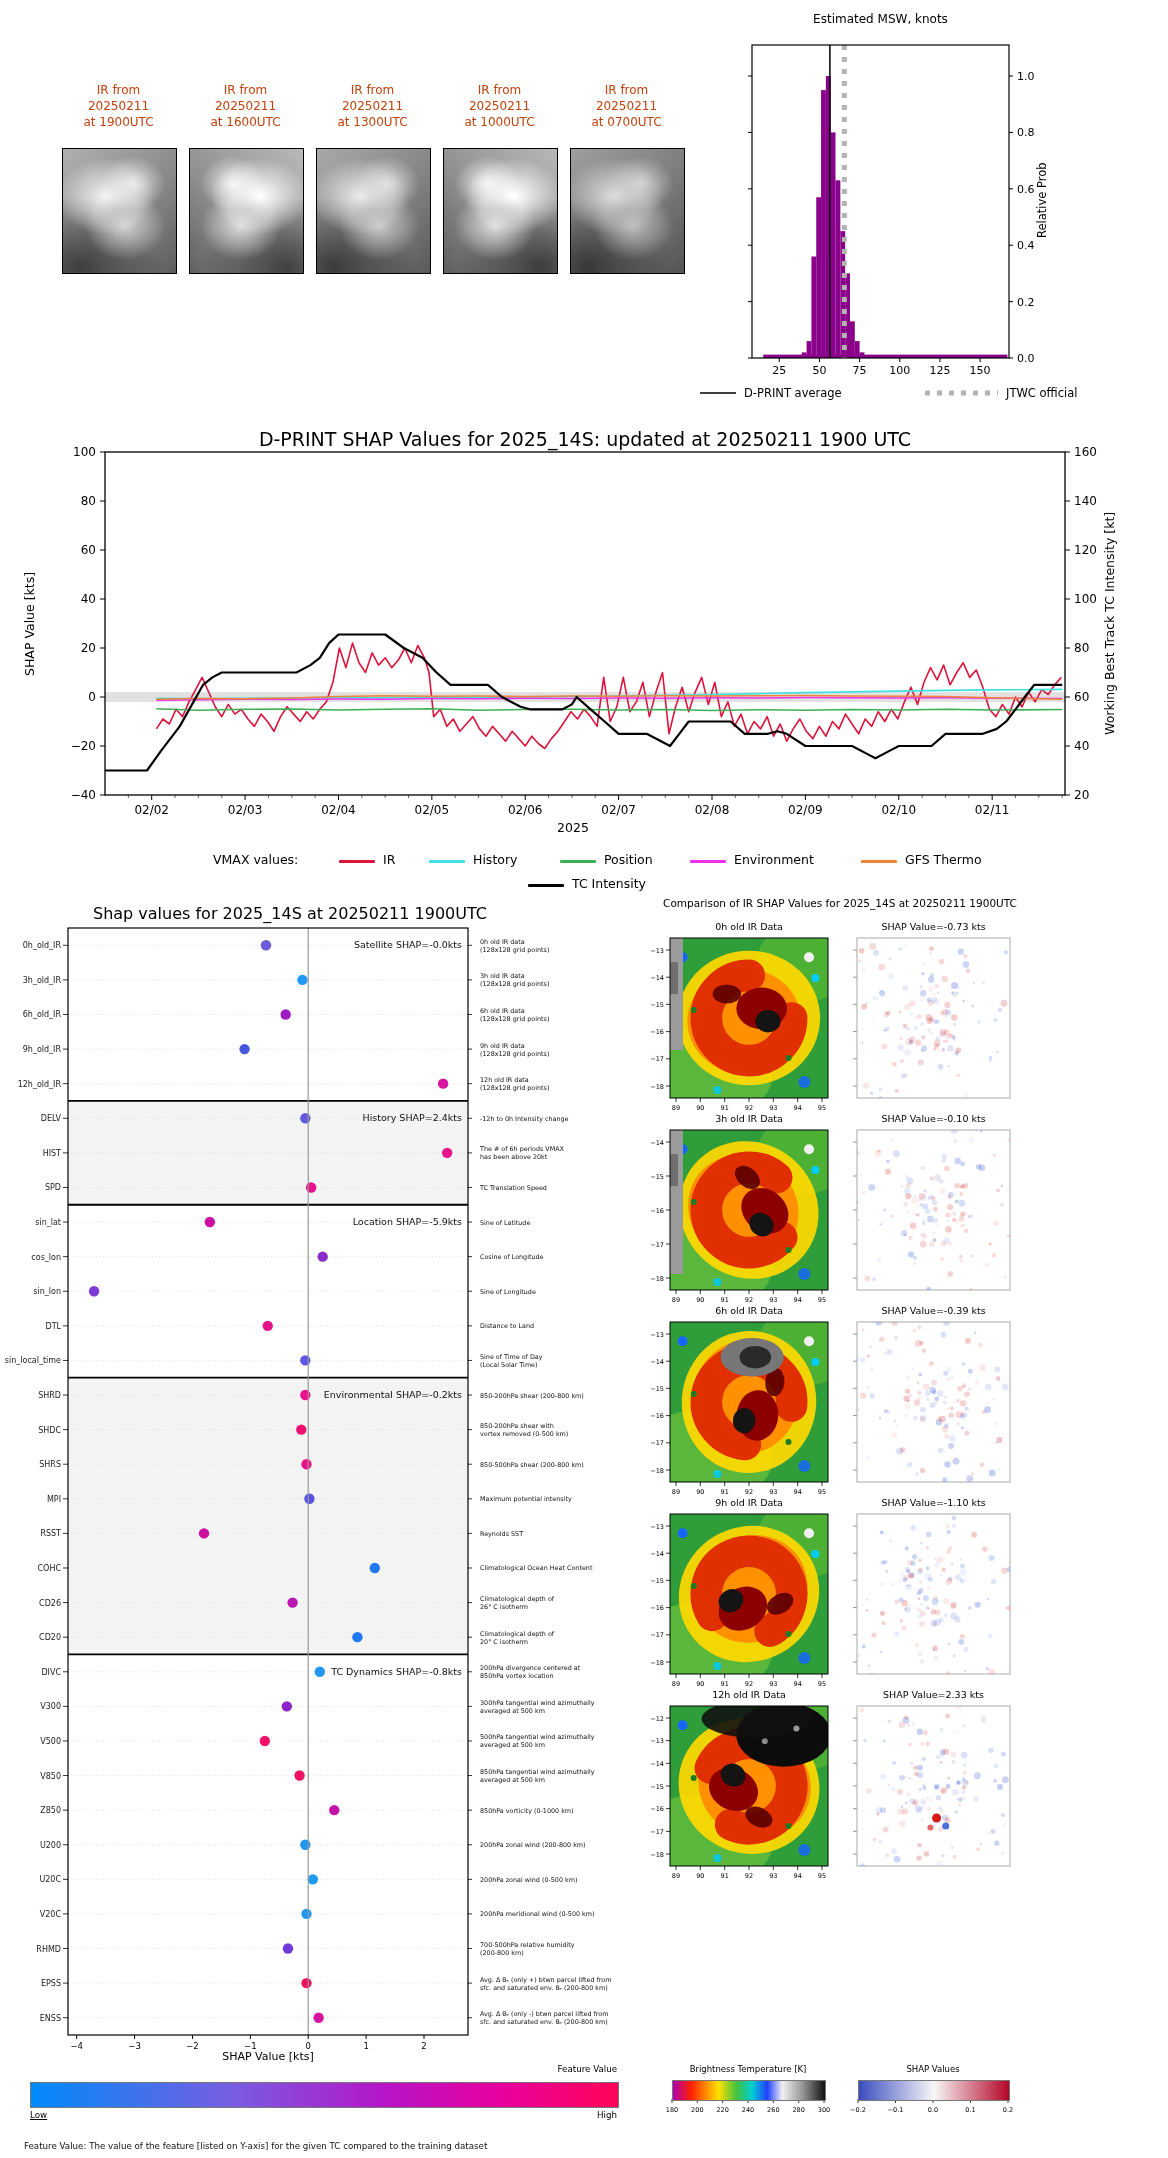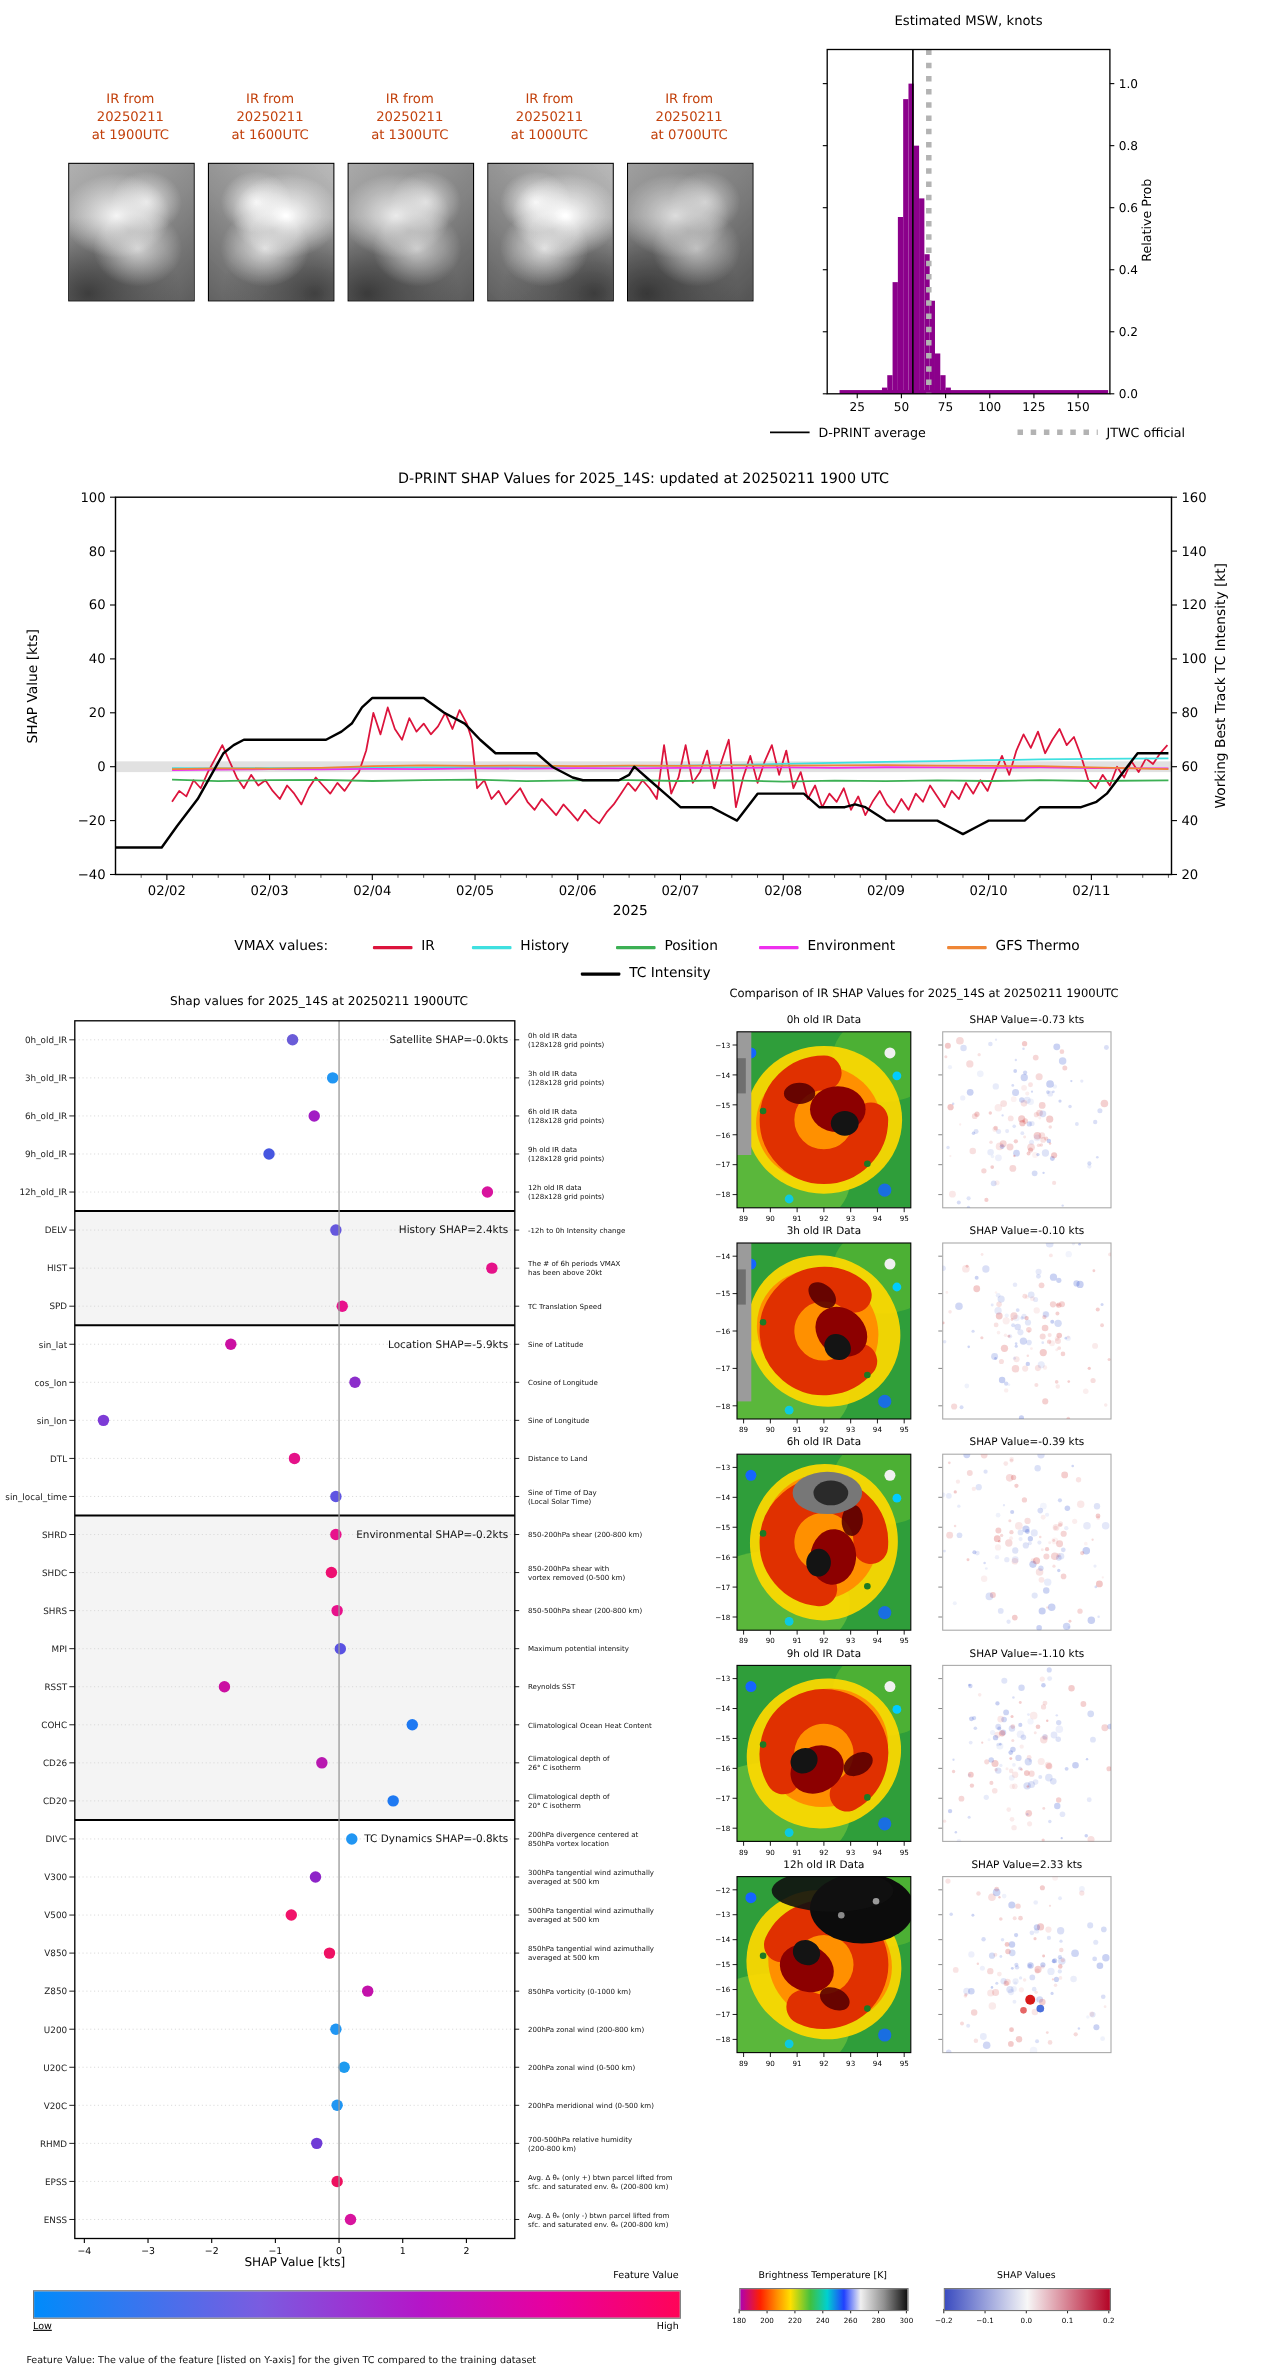--- a/index.html
+++ b/index.html
@@ -1461,41 +1461,41 @@
         <div>IR from</div>
         <div>20250211</div>
         <div>at 0700UTC</div>
       </div>
       <div class="ir-thumb t4" style="left: 570px; top: 148px;"></div>
     </div>
 
   <div class="abs ctr" style="left:752px;top:12px;width:257px;font-size:12px;">Estimated MSW, knots</div>
   <div class="vlab" style="left:1034px;top:80px;width:16px;height:240px;font-size:11.5px;">Relative Prob</div>
 
-  <div class="abs ctr" style="left:105px;top:428px;width:960px;font-size:13px;">D-PRINT SHAP Values for 2025_14S: updated at 20250211 1900 UTC</div>
+  <div class="abs ctr" style="left:105px;top:428px;width:960px;font-size:19px;">D-PRINT SHAP Values for 2025_14S: updated at 20250211 1900 UTC</div>
   <div class="vlab" style="left:20px;top:452px;width:18px;height:343px;font-size:12.5px;">SHAP Value [kts]</div>
   <div class="vlab" style="left:1100px;top:452px;width:18px;height:343px;font-size:12.5px;">Working Best Track TC Intensity [kt]</div>
   <div class="abs ctr" style="left:523px;top:820px;width:100px;font-size:12.5px;">2025</div>
   <div class="leg-lab" style="left:213px;top:852px;">VMAX values:</div>
   <div id="ts-legend">
       <div class="sw" style="left: 339px; top: 860px; width: 36px; background: rgb(220, 20, 60);"></div>
       <div class="leg-lab" style="left: 383px; top: 852px;">IR</div>
       <div class="sw" style="left: 429px; top: 860px; width: 36px; background: rgb(63, 224, 224);"></div>
       <div class="leg-lab" style="left: 473px; top: 852px;">History</div>
       <div class="sw" style="left: 560px; top: 860px; width: 36px; background: rgb(60, 176, 84);"></div>
       <div class="leg-lab" style="left: 604px; top: 852px;">Position</div>
       <div class="sw" style="left: 690px; top: 860px; width: 36px; background: rgb(238, 48, 238);"></div>
       <div class="leg-lab" style="left: 734px; top: 852px;">Environment</div>
       <div class="sw" style="left: 861px; top: 860px; width: 36px; background: rgb(239, 134, 54);"></div>
       <div class="leg-lab" style="left: 905px; top: 852px;">GFS Thermo</div>
       <div class="sw" style="left: 528px; top: 884px; width: 36px; background: rgb(0, 0, 0);"></div>
       <div class="leg-lab" style="left: 572px; top: 876px;">TC Intensity</div>
     </div>
 
-  <div class="abs ctr" style="left:80px;top:904px;width:420px;font-size:11px;">Shap values for 2025_14S at 20250211 1900UTC</div>
+  <div class="abs ctr" style="left:80px;top:904px;width:420px;font-size:16px;">Shap values for 2025_14S at 20250211 1900UTC</div>
   <div class="ab s ctr abs ctr" style="left:118px;top:2050px;width:300px;font-size:11px;text-align:center;">SHAP Value [kts]</div>
   <div class="abs" style="left:417px;top:2064px;width:200px;font-size:8.7px;text-align:right;">Feature Value</div>
   <div class="cb cb-feature abs" style="left:30px;top:2082px;width:587px;height:24px;"></div>
   <div class="abs" style="left:30px;top:2110px;font-size:8.7px;text-decoration:underline;">Low</div>
   <div class="abs" style="left:537px;top:2110px;width:80px;font-size:8.7px;text-align:right;">High</div>
   <div class="fnote" style="left:40px;top:2124px;margin-top:47px;"><span>SHAP Value:</span><span> Amount each feature [listed on Y-axis] contributes to the predicted intensity above or below </span><span style="text-decoration:underline;">60 kts</span></div>
   <div class="fnote" style="left:24px;top:2141px;"><span>Feature Value:</span><span> The value of the feature [listed on Y-axis] for the given TC compared to the training dataset</span></div>
 
   <div class="abs ctr" style="left:600px;top:897px;width:480px;font-size:10.5px;">Comparison of IR SHAP Values for 2025_14S at 20250211 1900UTC</div>
   <div class="abs ctr" style="left:622px;top:2064px;width:252px;font-size:8.5px;">Brightness Temperature [K]</div>

